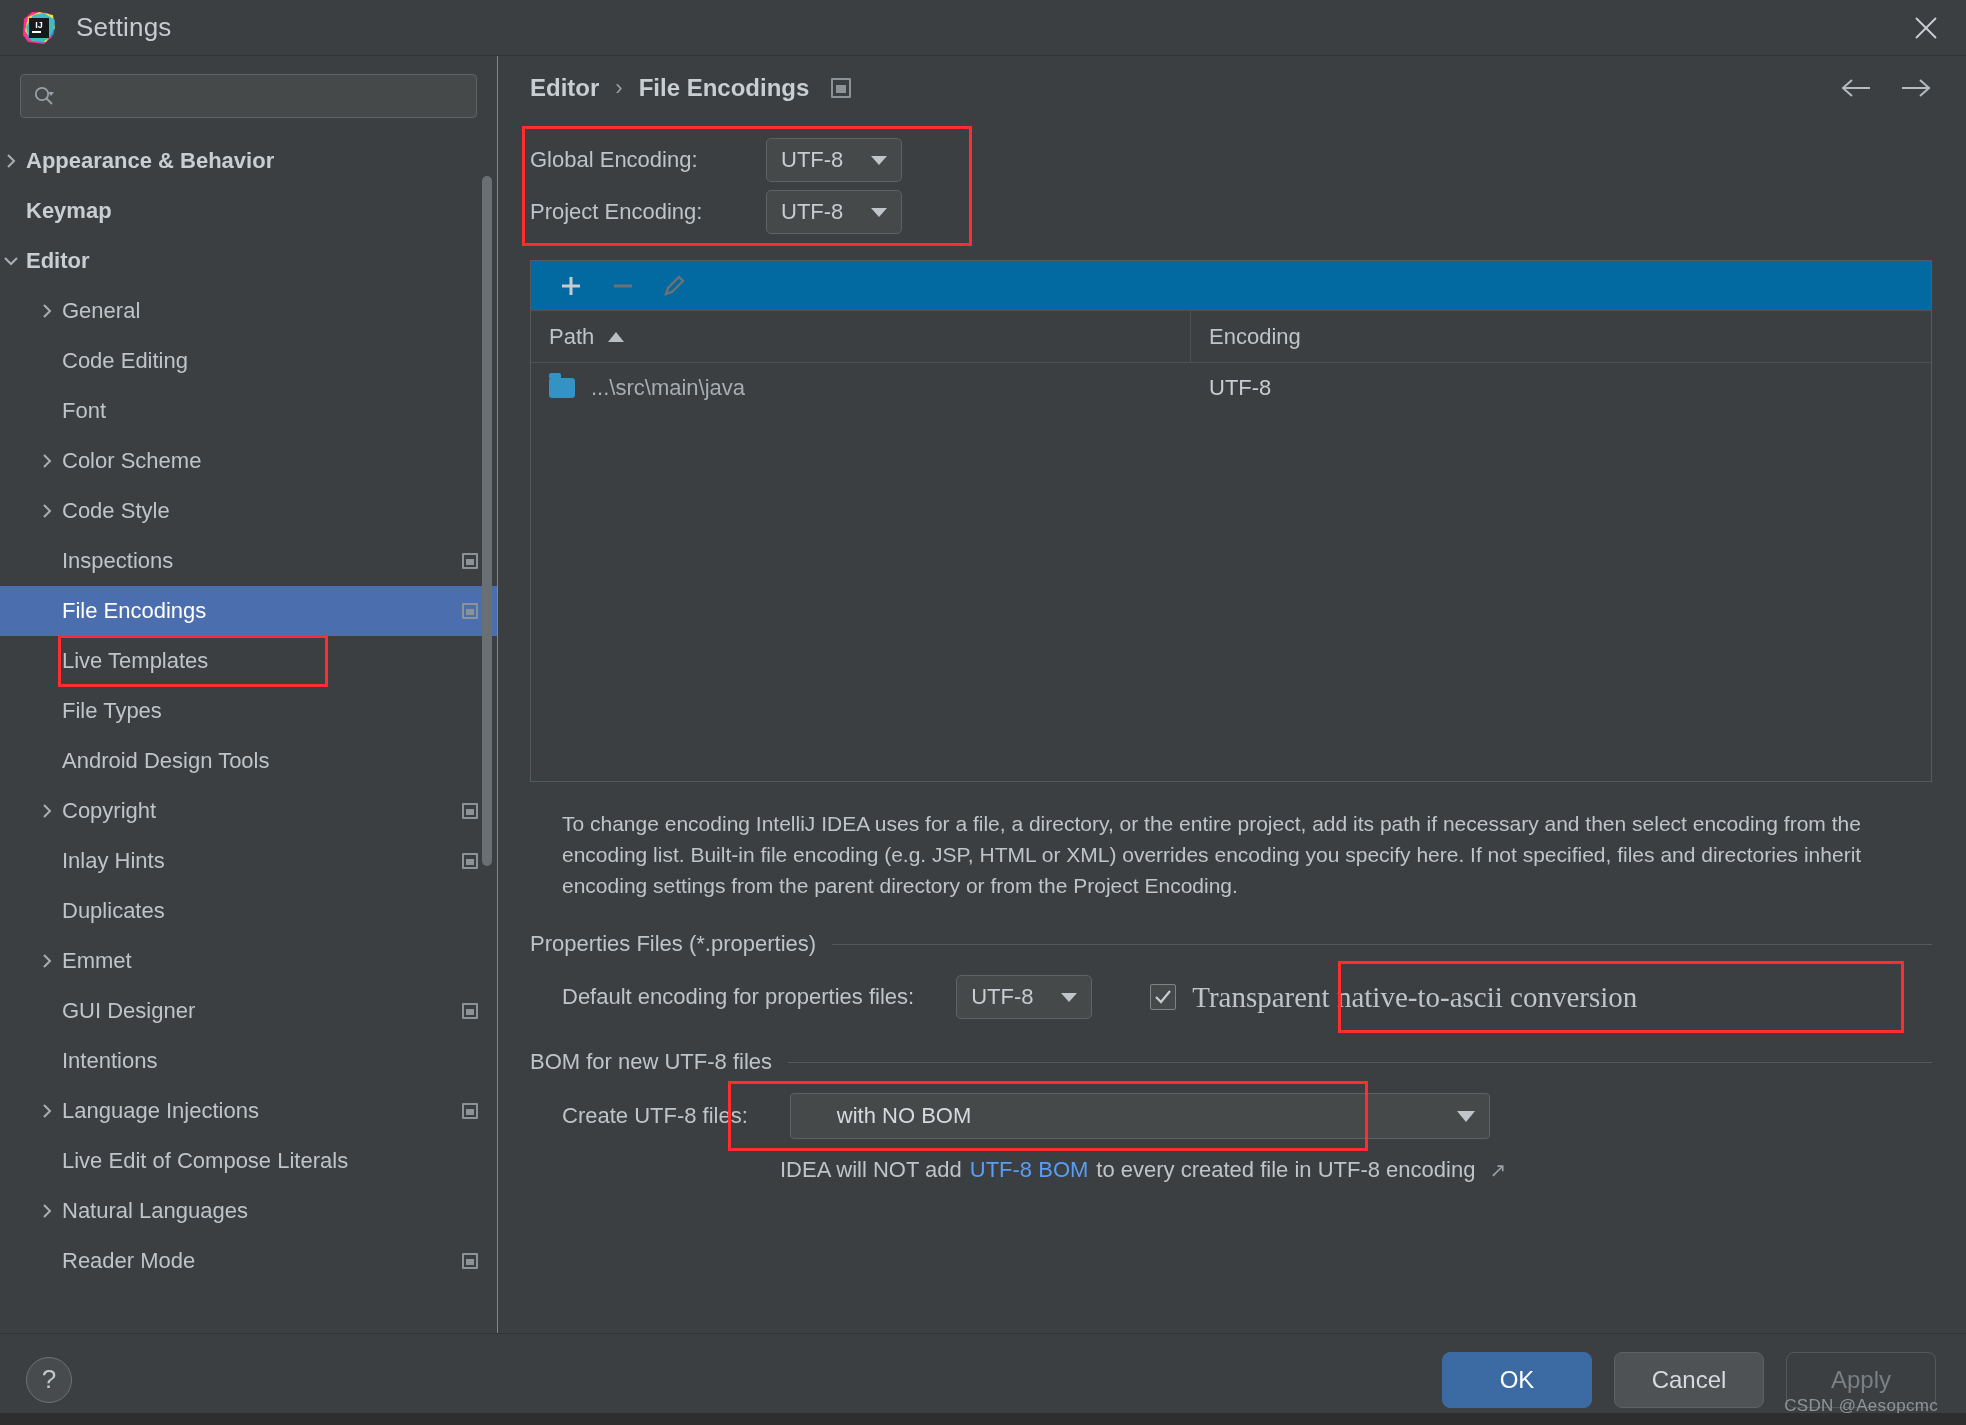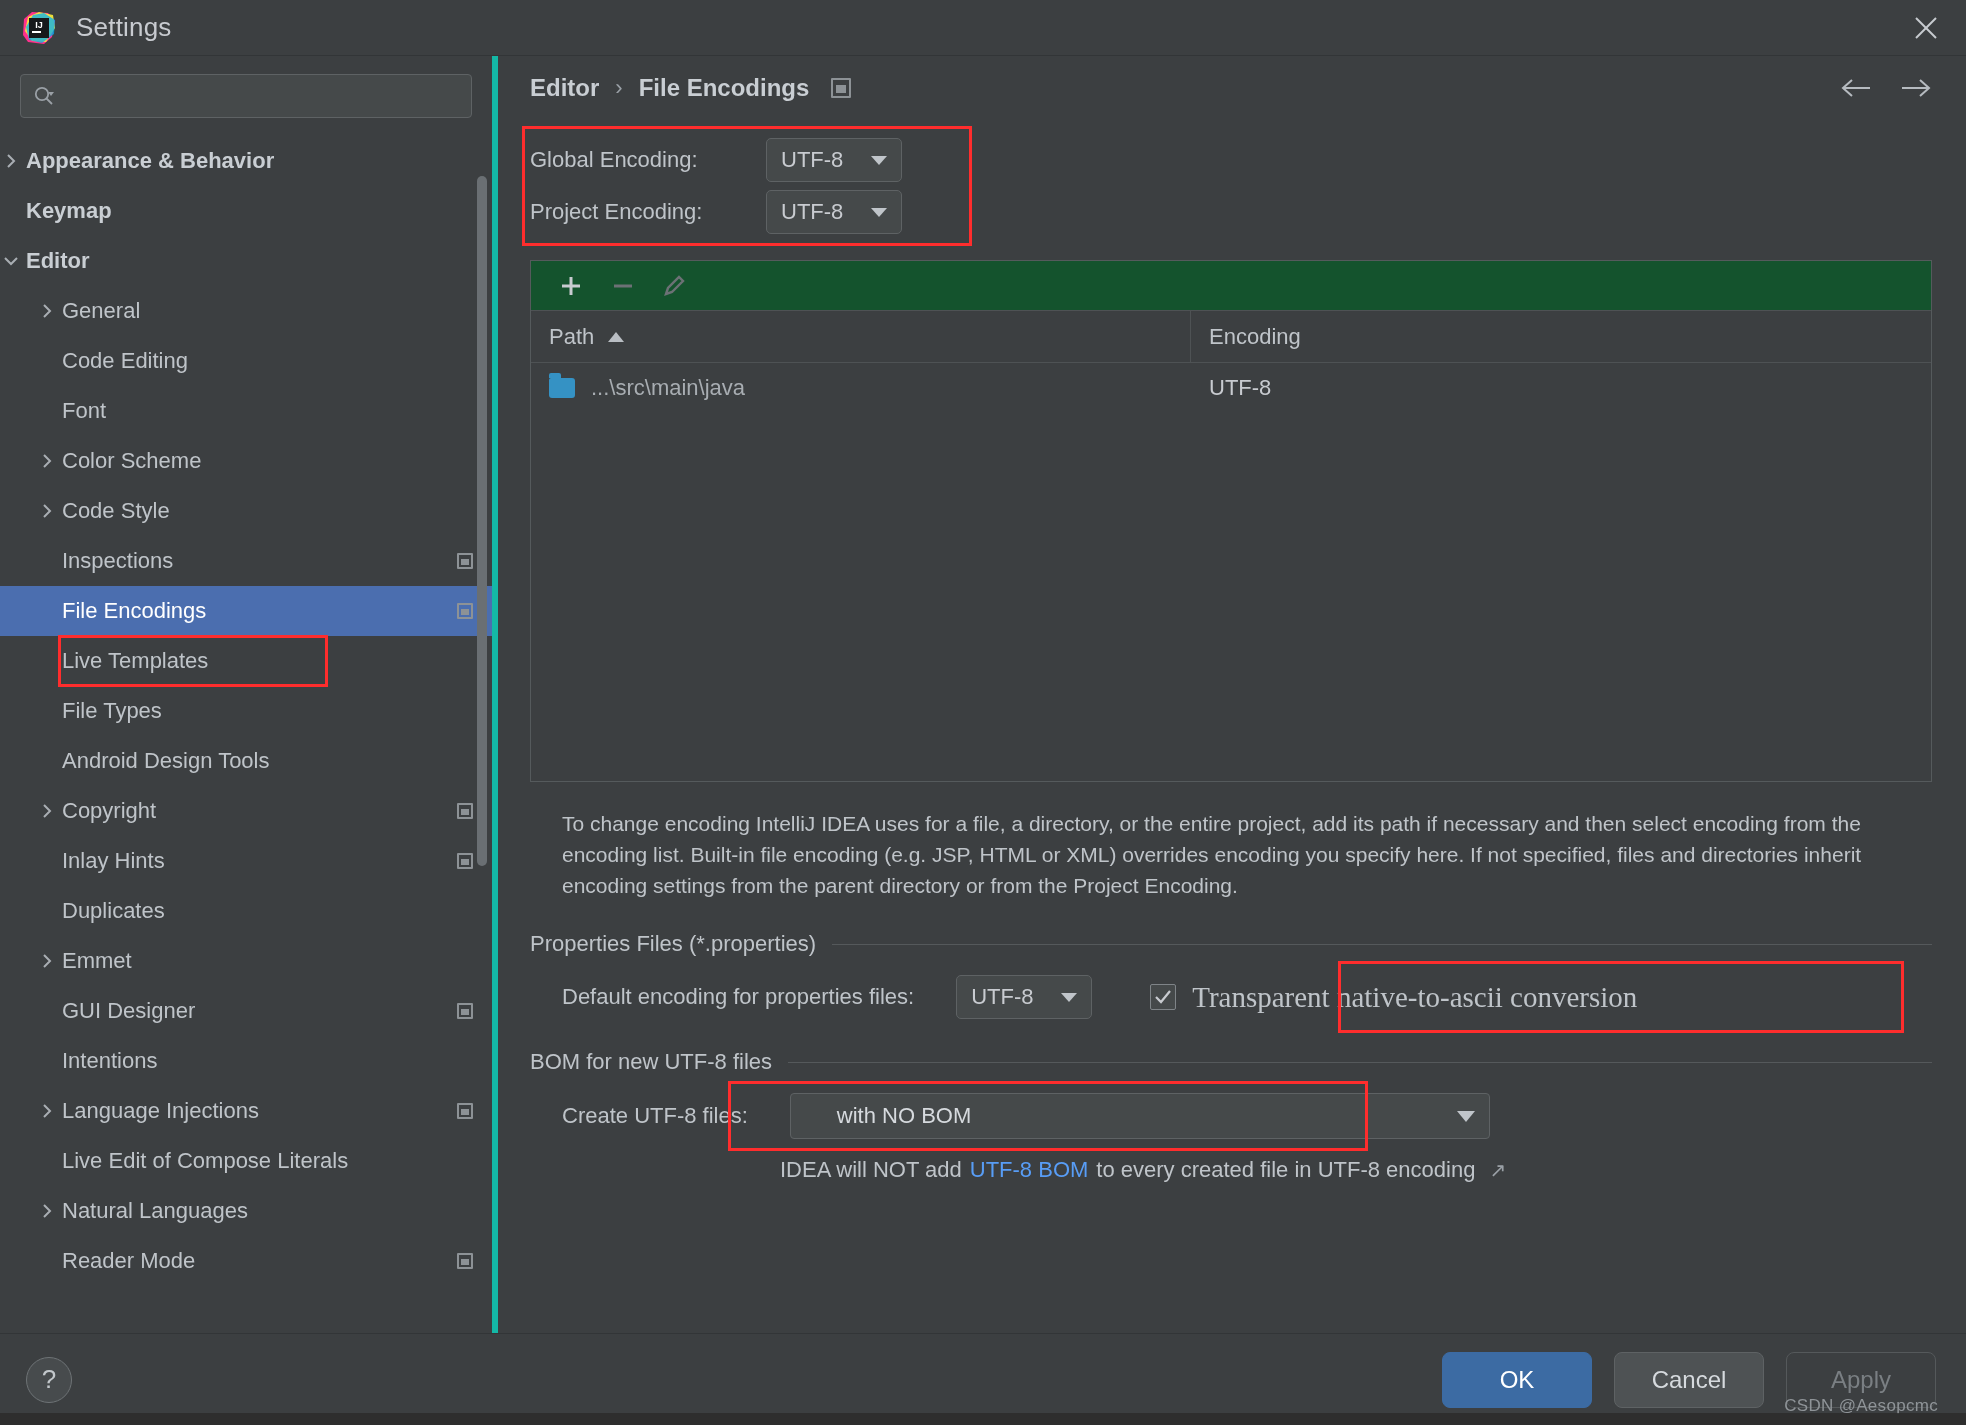--- a/index.html
+++ b/index.html
@@ -63,21 +63,21 @@
   }
 
   
   .sidebar {
     width: 498px;
     min-width: 498px;
     background: #3c3f41;
     display: flex;
     flex-direction: column;
     position: relative;
-    border-right: 6px solid #14b8a6;
+    border-right: 1px solid #14b8a6;
   }
   .search-wrap {
     padding: 18px 20px 14px 20px;
   }
   .search-box {
     height: 44px;
     background: #45494a;
     border: 1px solid #5e6264;
     border-radius: 4px;
     display: flex;
@@ -269,21 +269,21 @@
   .annot-box {
     position: absolute;
     border: 3px solid #ff2d2d;
     pointer-events: none;
     z-index: 4;
   }
 
   
   .table-wrap {
     border: 1px solid #555a5c;
-    background: #14532d;
+    background: #0369a1;
     margin-top: 12px;
     height: 522px;
     display: flex;
     flex-direction: column;
   }
   .table-toolbar {
     height: 50px;
     display: flex;
     align-items: center;
     gap: 8px;

